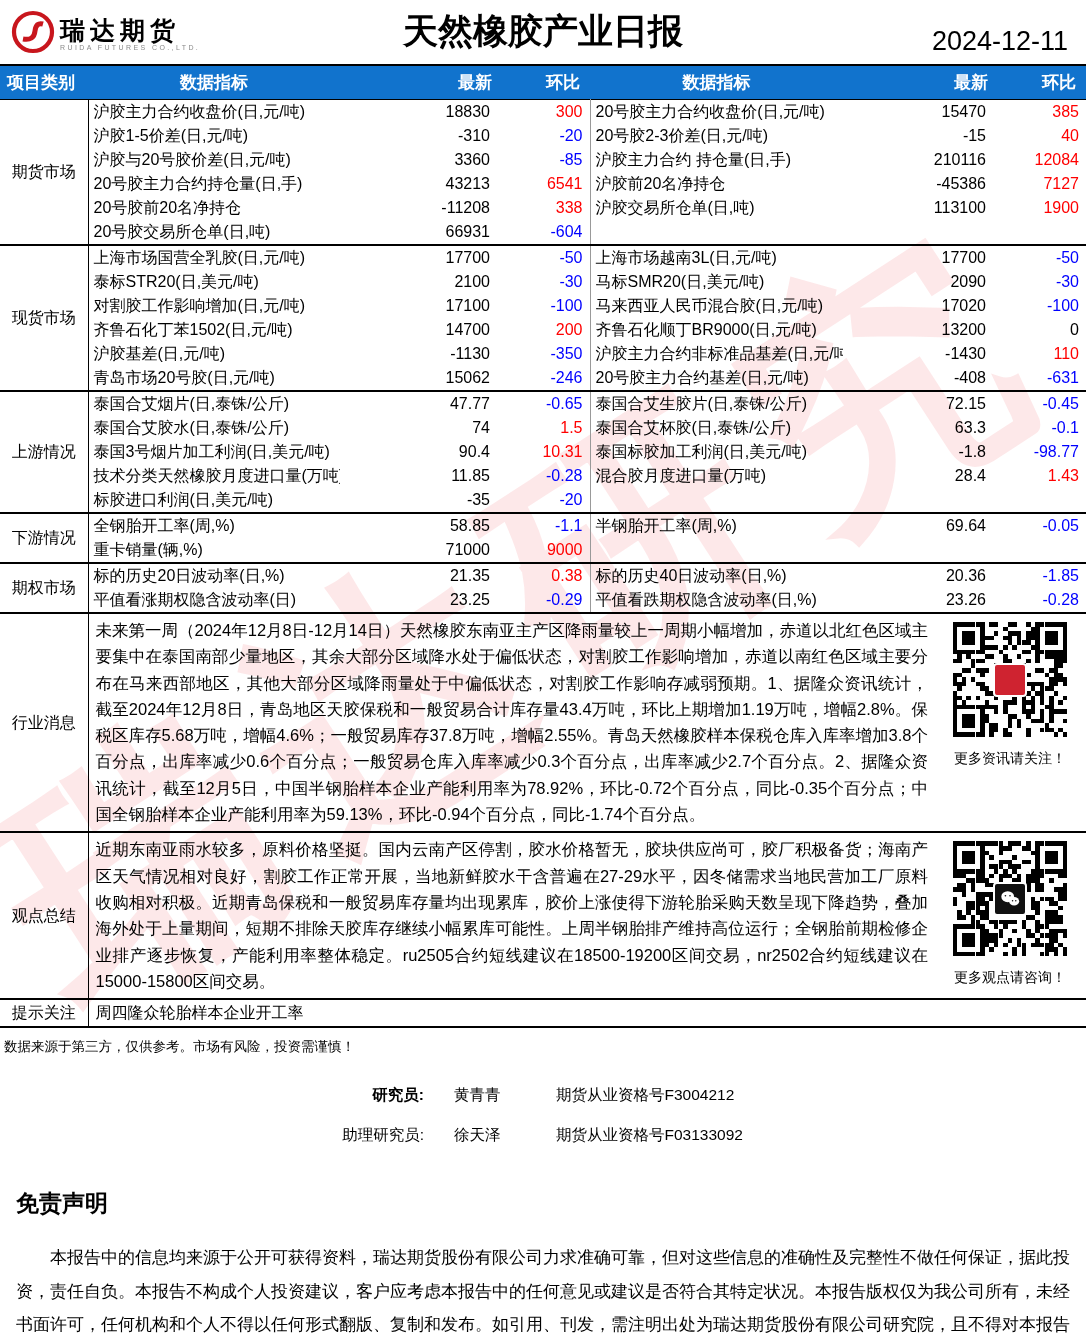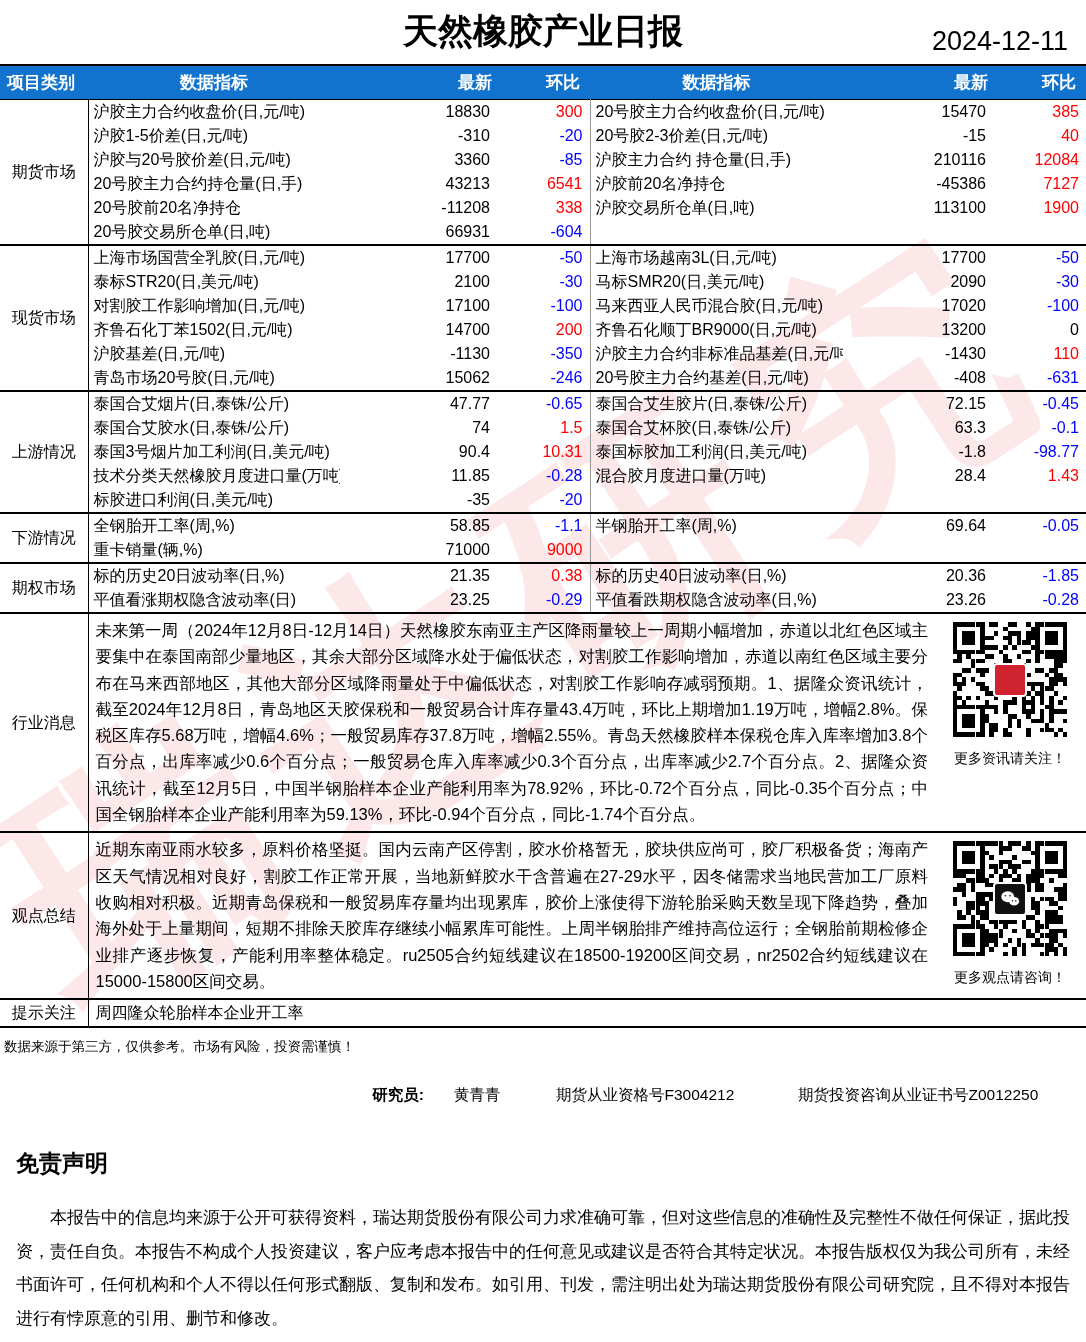--- a/index.html
+++ b/index.html
@@ -57,20 +57,32 @@
   .stmt-title{font-size:23px;font-weight:bold;margin-bottom:22px;}
   .stmt-body{font-size:17px;line-height:33.5px;text-align:justify;text-indent:2em;}
 </style>
 </head>
 <body>
 
 <div class="watermark">瑞达研究</div>
 
 <div class="page">
   <div class="hdr">
+    <div class="logo">
+      <span>
+        <svg width="46" height="46" viewBox="0 0 46 46">
+          <circle cx="23" cy="23" r="19" fill="none" stroke="#C8161D" stroke-width="4.2"></circle>
+          <path d="M13 30 Q24 32 25 22 Q26 13 33 15" stroke="#C8161D" stroke-width="5" fill="none"></path>
+        </svg>
+      </span>
+      <span class="logo-txt">
+        <div class="logo-cn">瑞达期货</div>
+        <div class="logo-en">RUIDA FUTURES CO.,LTD.</div>
+      </span>
+    </div>
     <div class="title">天然橡胶产业日报</div>
     <div class="date">2024-12-11</div>
   </div>
 
   <table id="main-table">
     <colgroup>
       <col style="width:88px">
         <col style="width:252px">
         <col style="width:162px">
         <col style="width:88px">
@@ -959,21 +971,26 @@
       </tbody>
     </table>
 
   <div class="note">数据来源于第三方，仅供参考。市场有风险，投资需谨慎！</div>
 
   <div class="res">
     <div class="res-row">
       <span class="rl bold">研究员:</span>
       <span class="rn">黄青青</span>
       <span>期货从业资格号F3004212</span>
-      <span>期货投资咨询从业证书号Z0012250</span>
+    </div>
+    <div class="res-row">
+      <span class="rl">助理研究员:</span>
+      <span class="rn">徐天泽</span>
+      <span>期货从业资格号F03133092</span>
+      <span></span>
     </div>
   </div>
 
   <div class="stmt">
     <div class="stmt-title">免责声明</div>
     <div class="stmt-body">本报告中的信息均来源于公开可获得资料，瑞达期货股份有限公司力求准确可靠，但对这些信息的准确性及完整性不做任何保证，据此投资，责任自负。本报告不构成个人投资建议，客户应考虑本报告中的任何意见或建议是否符合其特定状况。本报告版权仅为我公司所有，未经书面许可，任何机构和个人不得以任何形式翻版、复制和发布。如引用、刊发，需注明出处为瑞达期货股份有限公司研究院，且不得对本报告进行有悖原意的引用、删节和修改。</div>
   </div>
 </div>
 
 </body></html>

